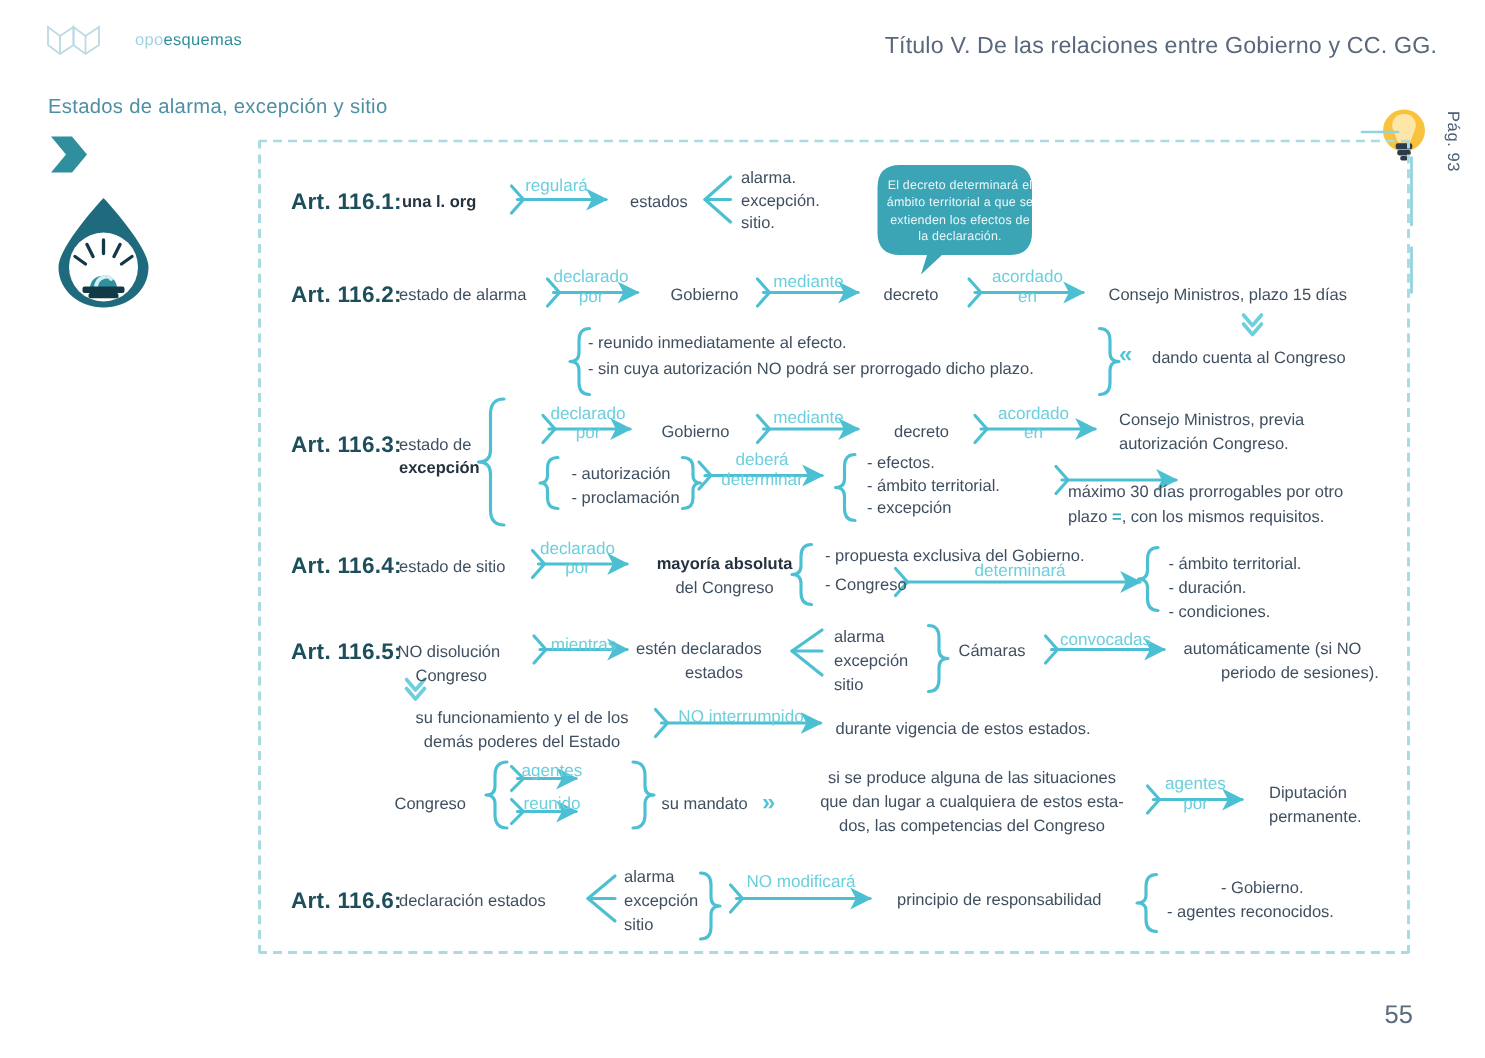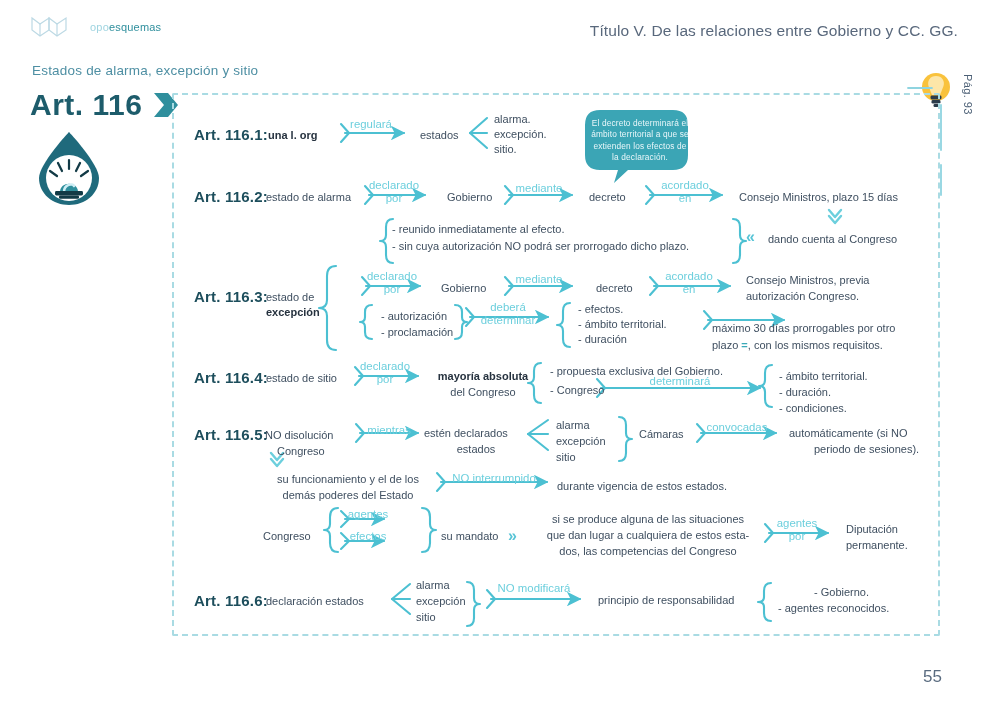--- a/index.html
+++ b/index.html
@@ -87,21 +87,20 @@
   </svg>
   <div class="logo-text">
     <span class="a">opo</span><span class="b">esquemas</span>
   </div>
 </div>
 
 <div class="doc-title">Título V. De las relaciones entre Gobierno y CC. GG.</div>
 <div class="subtitle">Estados de alarma, excepción y sitio</div>
 
 <div class="art-badge">
-  <div class="num">Art. 116</div>
   <svg width="32" height="30" viewBox="0 0 32 30">
     <path d="M4 3 L18 3 L28 15 L18 27 L4 27 L14 15 Z" fill="#2f8f9d"></path>
   </svg>
 </div>
 
 <svg class="siren-icon" width="72" height="78" viewBox="0 0 72 78">
   <path d="M36 2 C36 2 66 34 66 48 C66 64 52 75 36 75 C20 75 6 64 6 48 C6 34 36 2 36 2 Z" fill="#1f6a7c"></path>
   <circle cx="36" cy="48" r="23" fill="#ffffff"></circle>
   <g stroke="#123a46" stroke-width="2.2" stroke-linecap="round">
     <line x1="36" y1="30" x2="36" y2="39"></line>
@@ -280,21 +279,21 @@
   <div class="lbl-arrow" style="left:652px; top:270px; width:74px;">acordado
 en</div>
   <div class="t" style="left:746px; top:273px;">Consejo Ministros, previa</div>
   <div class="t" style="left:746px; top:289px;">autorización Congreso.</div>
   <div class="t" style="left:381px; top:309px;">- autorización</div>
   <div class="t" style="left:381px; top:325px;">- proclamación</div>
   <div class="lbl-arrow" style="left:470px; top:301px; width:76px;">deberá
 determinar</div>
   <div class="t" style="left:578px; top:302px;">- efectos.</div>
   <div class="t" style="left:578px; top:317px;">- ámbito territorial.</div>
-  <div class="t" style="left:578px; top:332px;">- duración</div>
+  <div class="t" style="left:578px; top:332px;">- excepción</div>
   <div class="t" style="left:712px; top:321px;"><span class="bold" style="position:static">máximo 30 días</span><span> prorrogables por otro</span></div>
   <div class="t" style="left:712px; top:338px;"><span>plazo </span><span style="color:#3aa9b8;font-weight:bold">=</span><span>, con los mismos requisitos.</span></div>
 
   <div class="art-label" style="left:194px; top:369px;">Art. 116.4:</div>
   <div class="t" style="left:266px; top:371px;"><span>estado de </span><span class="bold" style="position:static">sitio</span></div>
   <div class="lbl-arrow" style="left:354px; top:360px; width:62px;">declarado
 por</div>
   <div class="t bold c" style="left:428px; top:369px; width:110px;">mayoría absoluta</div>
   <div class="t c" style="left:428px; top:385px; width:110px;">del Congreso</div>
   <div class="t" style="left:550px; top:364px;">- propuesta exclusiva del Gobierno.</div>
@@ -317,21 +316,21 @@
   <div class="lbl-arrow" style="left:695px; top:421px; width:84px;">convocadas</div>
   <div class="t" style="left:789px; top:426px;">automáticamente (si NO</div>
   <div class="t" style="left:789px; top:442px;padding-left:25px;">periodo de sesiones).</div>
   <div class="t c" style="left:258px; top:472px; width:180px;">su funcionamiento y el de los</div>
   <div class="t c" style="left:258px; top:488px; width:180px;">demás poderes del Estado</div>
   <div class="lbl-arrow" style="left:436px; top:472px; width:116px;">NO interrumpido</div>
   <div class="t" style="left:557px; top:479px;">durante vigencia de estos estados.</div>
 
   <div class="t" style="left:263px; top:529px;">Congreso</div>
   <div class="lbl-arrow" style="left:340px; top:508px; width:56px;">agentes</div>
-  <div class="lbl-arrow" style="left:340px; top:530px; width:56px;">efectos</div>
+  <div class="lbl-arrow" style="left:340px; top:530px; width:56px;">reunido</div>
   <div class="t" style="left:441px; top:529px;">su mandato</div>
   <div class="chev2" style="left:508px; top:527px;">»</div>
   <div class="t c" style="left:533px; top:512px; width:230px;"><span>si se produce alguna de las </span><span class="bold" style="position:static">situaciones</span></div>
   <div class="t c" style="left:533px; top:528px; width:230px;">que dan lugar a cualquiera de estos esta-</div>
   <div class="t c" style="left:533px; top:544px; width:230px;">dos, las competencias del Congreso</div>
   <div class="lbl-arrow" style="left:763px; top:517px; width:68px;">agentes
 por</div>
   <div class="t" style="left:846px; top:522px;">Diputación</div>
   <div class="t" style="left:846px; top:538px;">permanente.</div>
 

